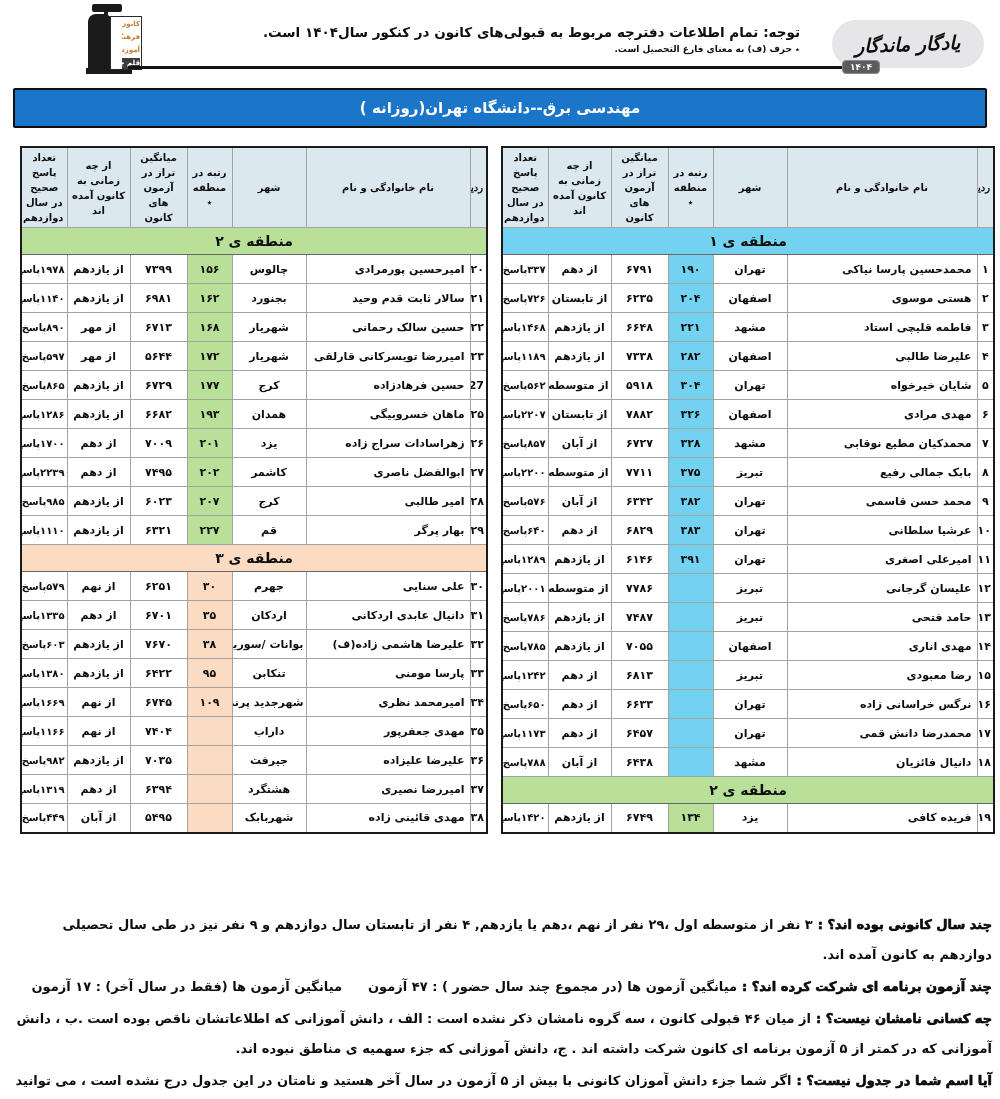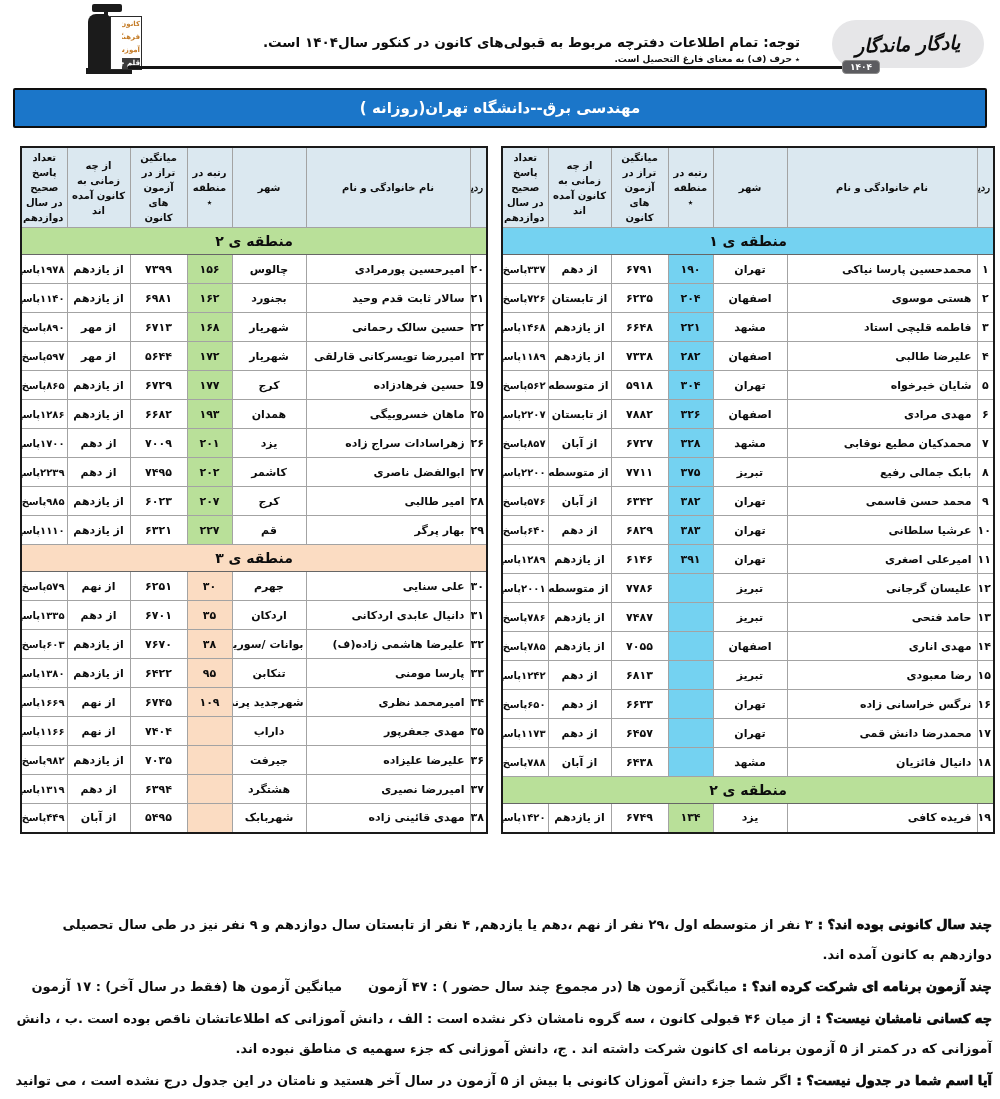--- a/index.html
+++ b/index.html
@@ -20,21 +20,21 @@
   .page-header{position:relative;height:88px;}
   .logo{position:absolute;left:84px;top:4px;width:58px;height:76px;}
   .logo .cap{position:absolute;left:8px;top:0;width:30px;height:8px;background:#1b1b1b;border-radius:2px;}
   .logo .cap::after{content:"";position:absolute;left:12px;top:6px;width:4px;height:8px;background:#1b1b1b;}
   .logo .gown{position:absolute;left:4px;top:10px;width:24px;height:58px;background:#1b1b1b;border-radius:8px 8px 2px 2px;}
   .logo .base{position:absolute;left:2px;top:64px;width:46px;height:6px;background:#1b1b1b;}
   .logo-board{position:absolute;right:0;top:12px;width:32px;height:54px;background:#fff;border:1.5px solid #2a2a2a;display:flex;flex-direction:column;justify-content:space-between;padding:2px 1px 0 11px;}
   .board-line{font-size:7px;font-weight:bold;color:#c47c28;text-align:right;line-height:11px;white-space:nowrap;overflow:hidden;direction:rtl;}
   .board-line.dark{background:#3b3b3b;color:#fff;text-align:center;}
   .header-rule{position:absolute;left:128px;top:66px;width:748px;height:3px;background:#141414;}
-  .notice{position:absolute;right:200px;top:34px;direction:rtl;text-align:right;}
+  .notice{position:absolute;right:200px;top:24px;direction:rtl;text-align:right;}
   .notice-main{font-size:13.5px;font-weight:bold;}
   .notice-sub{font-size:9px;font-weight:bold;margin-top:4px;}
   .brand{position:absolute;right:16px;top:20px;width:152px;height:48px;background:#e6e6e8;border-radius:24px;display:flex;align-items:center;justify-content:center;}
   .brand-title{font-family:"DejaVu Serif",serif;font-style:italic;font-weight:bold;font-size:19px;direction:rtl;transform:rotate(-2deg);}
   .brand-year{position:absolute;right:104px;bottom:-6px;background:#5c5c60;border:1px solid #8a8a8a;color:#fff;font-size:9px;font-weight:bold;padding:1px 7px;border-radius:4px;}
 
   
   .degree-banner{
     margin:0 13px;height:40px;background:var(--banner-blue);
     border:2px solid #0e0e0e;border-radius:2px;
@@ -337,21 +337,21 @@
         <tr>
           <td class="col-row_no">۲۳</td>
           <td class="col-name">امیررضا تویسرکانی قارلقی</td>
           <td class="col-city">شهریار</td>
           <td class="col-rank" style="background: rgb(185, 224, 153);">۱۷۲</td>
           <td class="col-score">۵۶۴۴</td>
           <td class="col-since">از مهر</td>
           <td class="col-answers">۵۹۷پاسخ</td>
         </tr>
         <tr>
-          <td class="col-row_no">19</td>
+          <td class="col-row_no">27</td>
           <td class="col-name">حسین فرهادزاده</td>
           <td class="col-city">کرج</td>
           <td class="col-rank" style="background: rgb(185, 224, 153);">۱۷۷</td>
           <td class="col-score">۶۷۲۹</td>
           <td class="col-since">از یازدهم</td>
           <td class="col-answers">۸۶۵پاسخ</td>
         </tr>
         <tr>
           <td class="col-row_no">۲۵</td>
           <td class="col-name">ماهان خسروبیگی</td>

